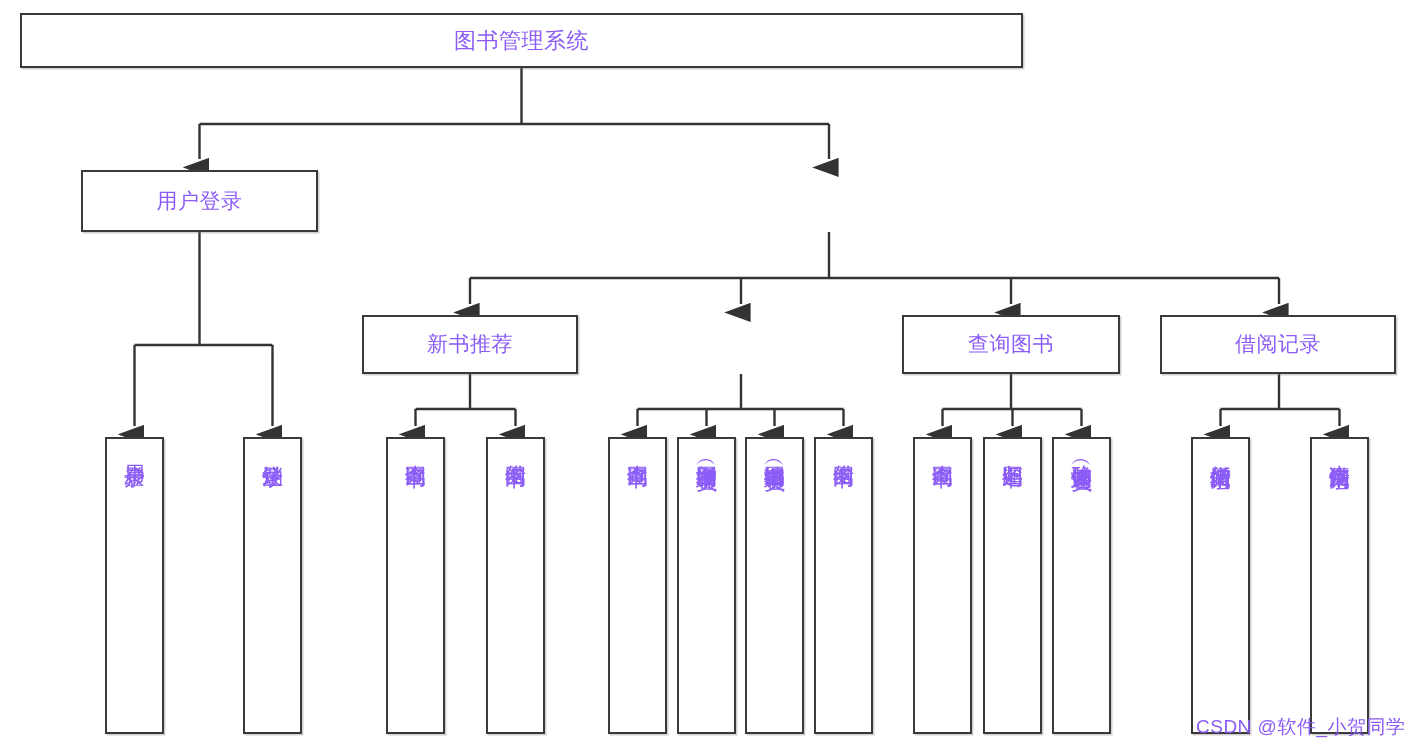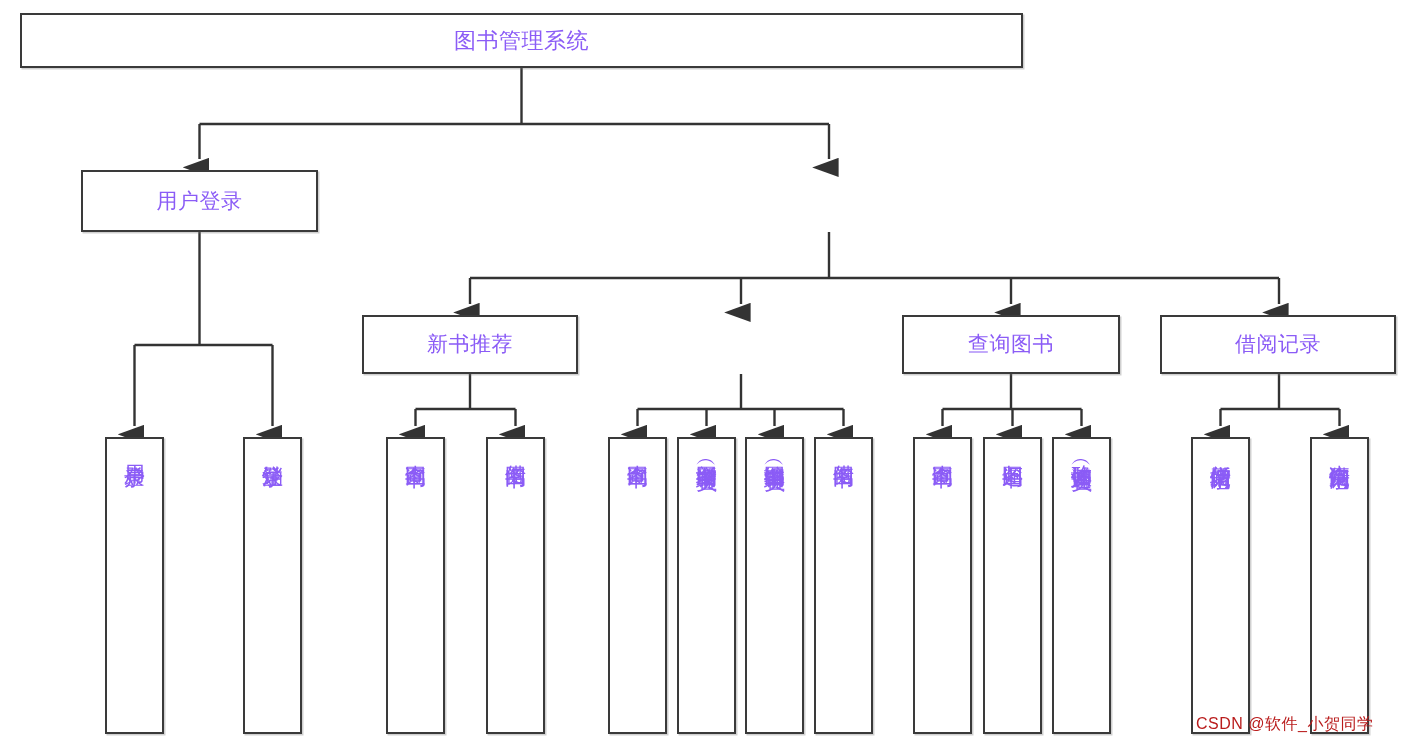--- a/index.html
+++ b/index.html
@@ -55,22 +55,22 @@
   .node.vert .label {
     writing-mode: vertical-rl;
     text-orientation: upright;
     font-size: 21px;
     line-height: 1.05;
     letter-spacing: 1px;
     white-space: nowrap;
   }
   .watermark {
     position: absolute;
-    font-size: 16px;
-    color: #b91c1c;
+    font-size: 19px;
+    color: #8b5cf6;
     white-space: nowrap;
     letter-spacing: 0.5px;
     user-select: none;
   }
 </style>
 </head>
 <body>
 
 <div id="canvas">
 

